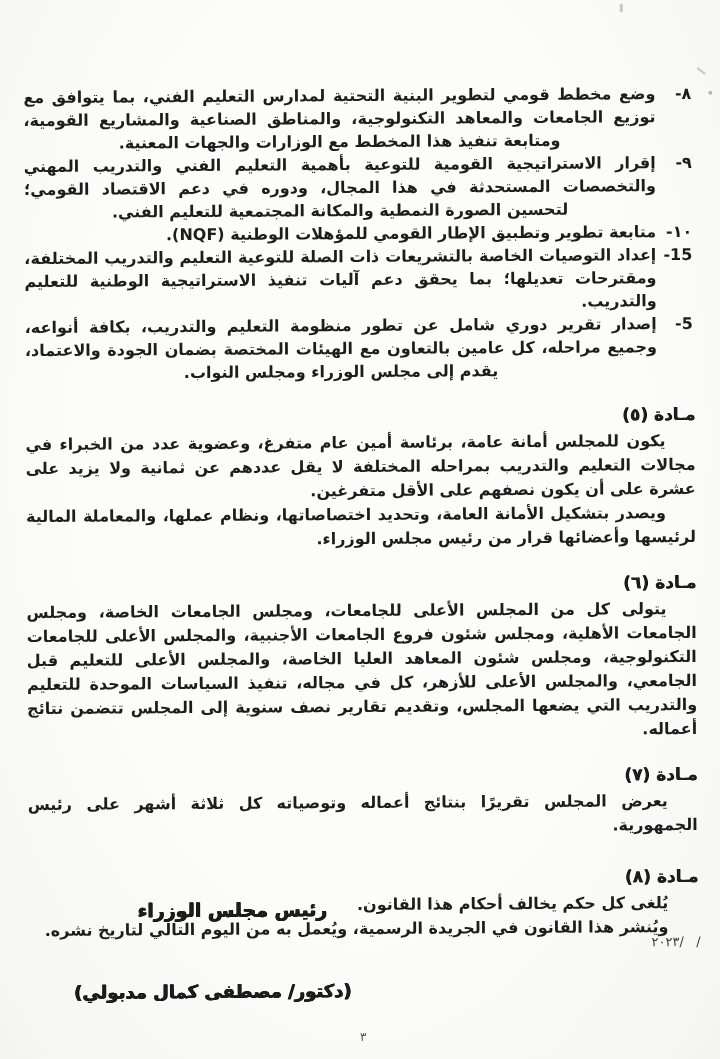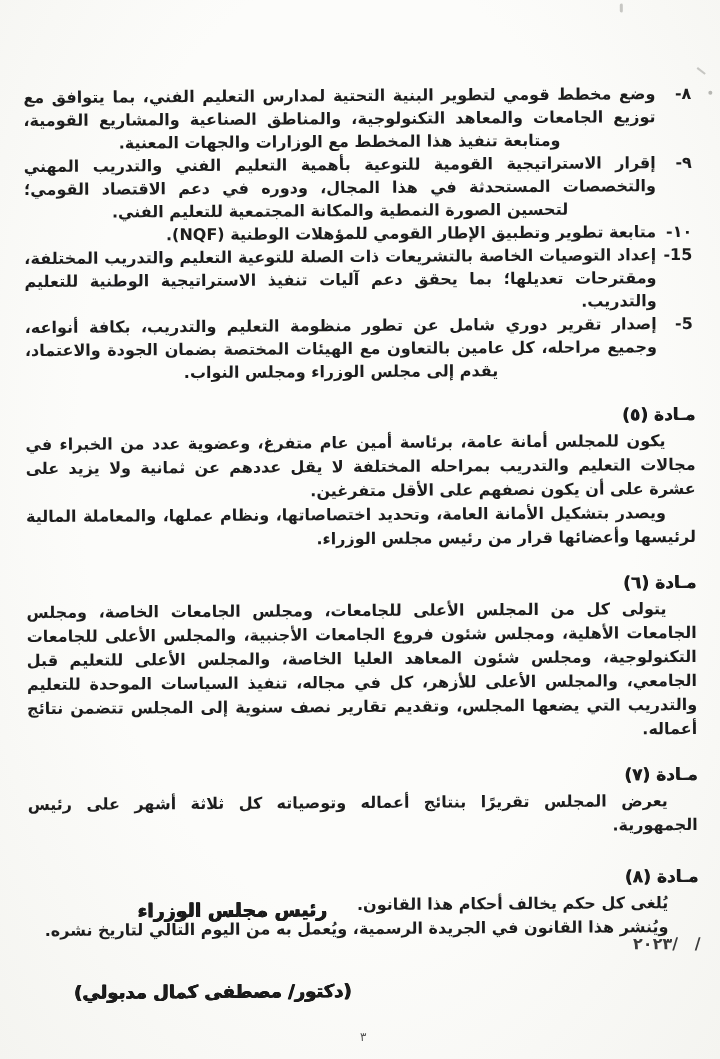--- a/index.html
+++ b/index.html
@@ -42,21 +42,21 @@
   }
 
   
   .sig-title{
     position:absolute;top:898px;left:90px;width:280px;
     text-align:center;font-size:19px;font-weight:700;
     text-shadow:0.6px 0 #000, -0.3px 0 #000;
   }
   .sig-date{
     position:absolute;top:936px;right:22px;
-    font-size:16px;font-weight:700;color:#3a3a3a;
+    font-size:13px;font-weight:400;color:#3a3a3a;
     direction:ltr;white-space:pre;letter-spacing:1px;
   }
   .sig-name{
     position:absolute;top:980px;left:65px;width:290px;
     text-align:center;font-size:18px;font-weight:700;
     text-shadow:0.6px 0 #000, -0.3px 0 #000;
   }
   .page-num{
     position:absolute;top:1030px;left:0;right:0;
     text-align:center;font-size:12px;color:#555;font-weight:400;

